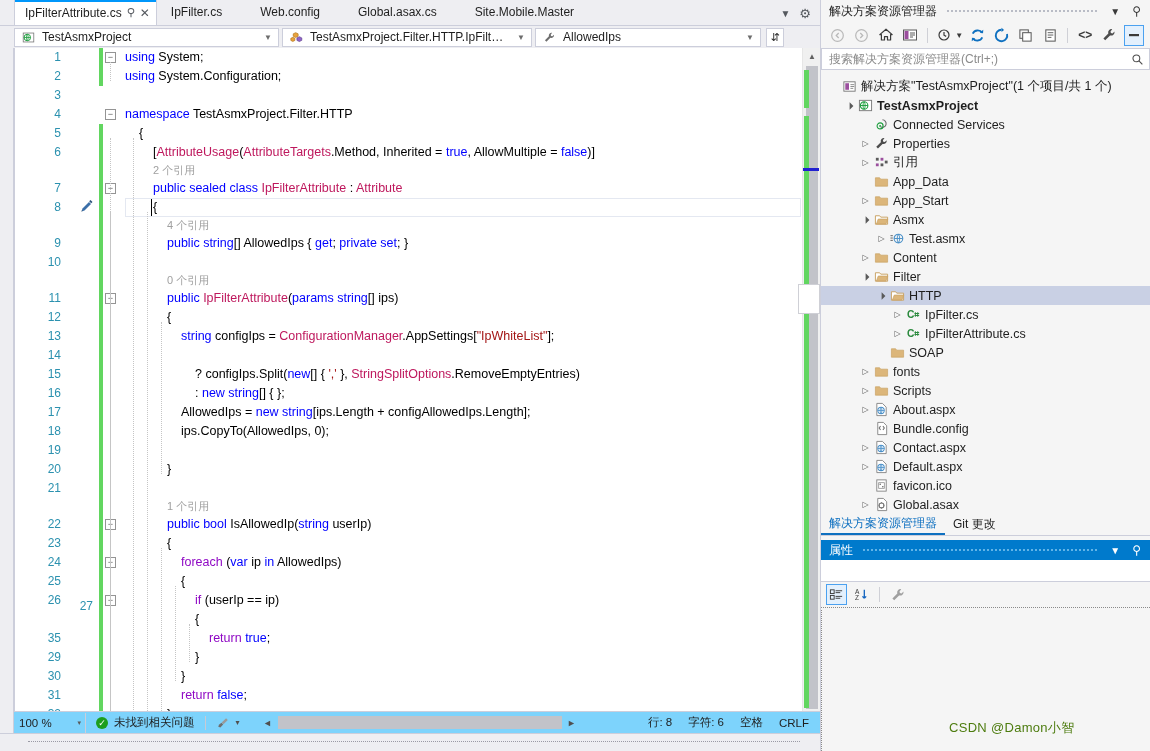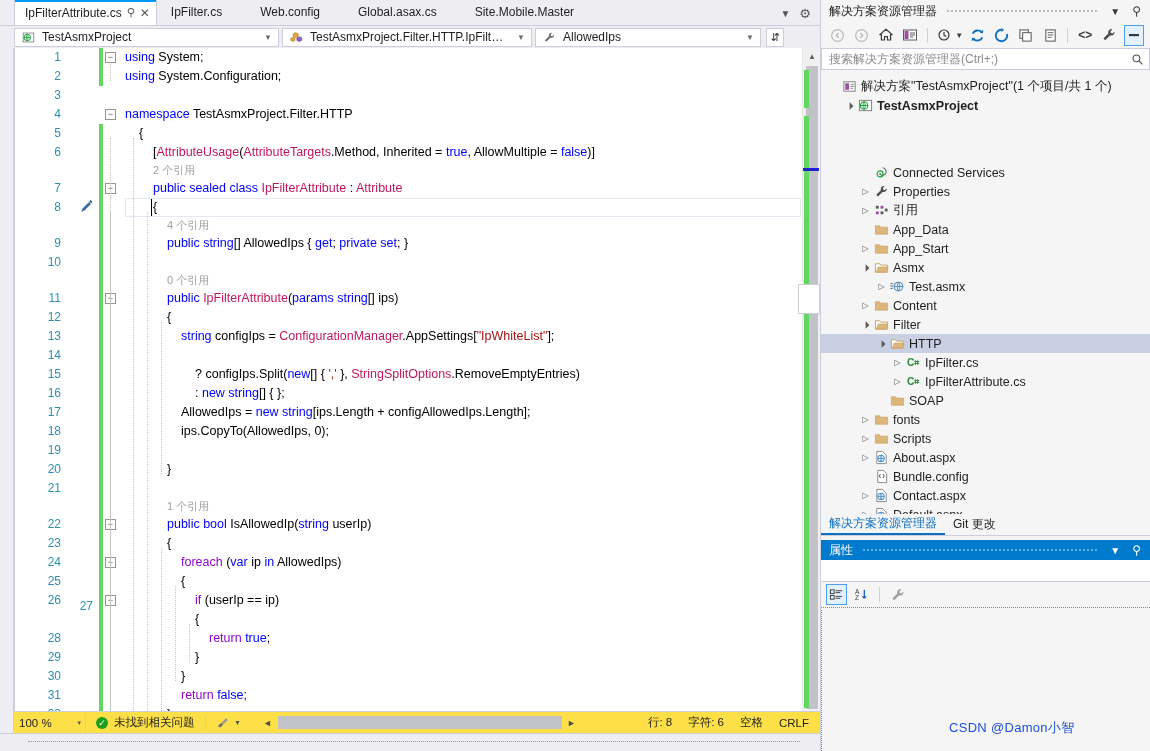--- a/index.html
+++ b/index.html
@@ -160,21 +160,21 @@
     position:absolute; left:0px; width:16px; height:3px; background:#2020d0;
   }
   .vscroll .thumbbox{
     position:absolute; left:-5px; width:22px; height:30px;
     border:1px solid #cfd0d6; background:#fff;
   }
 
   
   .statusbar {
     position:absolute; left:14px; top:711px; width:806px; height:22px;
-    background:#fde047; border-top:1px solid #cccedb;
+    background:#7dd3fc; border-top:1px solid #cccedb;
     display:flex; align-items:center; font-size:11.5px; color:#1e1e1e;
   }
   .zoombox {
     width:72px; height:20px; display:flex; align-items:center;
     justify-content:space-between; padding:0 4px 0 5px;
     border-right:1px solid #cccedb;
   }
   .zoombox .arw { font-size:7px; color:#5a5a5a; }
   .errcell { display:flex; align-items:center; gap:6px; padding:0 10px; }
   .okdot {
@@ -283,21 +283,21 @@
     height:26px; display:flex; align-items:center; gap:4px;
     padding:0 5px; border-bottom:1px dotted #8a8a8a; background:#f5f5f5;
   }
   .props-grid {
     position:absolute; left:0; top:70px; width:329px; bottom:0;
     background:#f5f5f5; border-left:1px dotted #8a8a8a;
   }
 
   .watermark {
     position:absolute; left:949px; top:719px;
-    font-size:13px; color:#1d4ed8; white-space:nowrap;
+    font-size:13px; color:#4d7c0f; white-space:nowrap;
     letter-spacing:0.3px;
   }
   svg { display:block; }
 </style>
 </head>
 <body>
 
 <div class="app">
 
   <div class="editor-side">
@@ -448,21 +448,21 @@
           <div class="lnum" style="top: 486px;">23</div>
           <div class="ctext" style="top: 486px; left: 152px;"><span class="p">{</span></div>
           <div class="lnum" style="top: 505px;">24</div>
           <div class="ctext" style="top: 505px; left: 166px;"><span class="ctl">foreach </span><span class="p">(</span><span class="k">var </span><span class="p">ip </span><span class="k">in </span><span class="p">AllowedIps)</span></div>
           <div class="lnum" style="top: 524px;">25</div>
           <div class="ctext" style="top: 524px; left: 166px;"><span class="p">{</span></div>
           <div class="lnum" style="top: 543px;">26</div>
           <div class="ctext" style="top: 543px; left: 180px;"><span class="ctl">if </span><span class="p">(userIp == ip)</span></div>
           <div class="lnum" style="top: 549px; margin-left: 32px;">27</div>
           <div class="ctext" style="top: 562px; left: 180px;"><span class="p">{</span></div>
-          <div class="lnum" style="top: 581px;">28</div>
+          <div class="lnum" style="top: 581px;">35</div>
           <div class="ctext" style="top: 581px; left: 194px;"><span class="ctl">return </span><span class="k">true</span><span class="p">;</span></div>
           <div class="lnum" style="top: 600px;">29</div>
           <div class="ctext" style="top: 600px; left: 180px;"><span class="p">}</span></div>
           <div class="lnum" style="top: 619px;">30</div>
           <div class="ctext" style="top: 619px; left: 166px;"><span class="p">}</span></div>
           <div class="lnum" style="top: 638px;">31</div>
           <div class="ctext" style="top: 638px; left: 166px; text-align: right;"><span class="ctl">return </span><span class="k">false</span><span class="p">;</span></div>
           <div class="lnum" style="top: 657px;">32</div>
           <div class="ctext" style="top: 657px; left: 152px;"><span class="p">}</span></div>
           <div class="guide" style="left: 118px; top: 90px; height: 600px;"></div>
@@ -630,21 +630,21 @@
           <span class="exp" style="transform: rotate(-45deg); font-size: 7px;">◢</span>
           <span class="nic">
             <svg width="15" height="15" viewBox="0 0 16 16">
               <rect x="1.5" y="2.5" width="13" height="11" fill="#fff" stroke="#7a7a7a"></rect>
               <circle cx="6.5" cy="8" r="4" fill="none" stroke="#1d9e3e" stroke-width="1.2"></circle>
               <path d="M2.5 8h8M6.5 4.2c-1.6 2-1.6 5.6 0 7.6M6.5 4.2c1.6 2 1.6 5.6 0 7.6" stroke="#1d9e3e" stroke-width="1" fill="none"></path>
             </svg>
           </span>
           <span class="nlabel">TestAsmxProject</span>
         </div>
-        <div class="node" style="padding-left: 38px; margin-top: 48px;">
+        <div class="node" style="padding-left: 38px;">
           <span class="exp"></span>
           <span class="nic">
             <svg width="15" height="15" viewBox="0 0 16 16">
               <path d="M9 3a4 4 0 11-2 7.5" fill="none" stroke="#6f6f6f" stroke-width="1.2"></path>
               <circle cx="6.5" cy="9.5" r="3.2" fill="none" stroke="#1d9e3e" stroke-width="1.2"></circle>
               <circle cx="6.5" cy="9.5" r="1" fill="#1d9e3e"></circle>
             </svg>
           </span>
           <span class="nlabel">Connected Services</span>
         </div>

